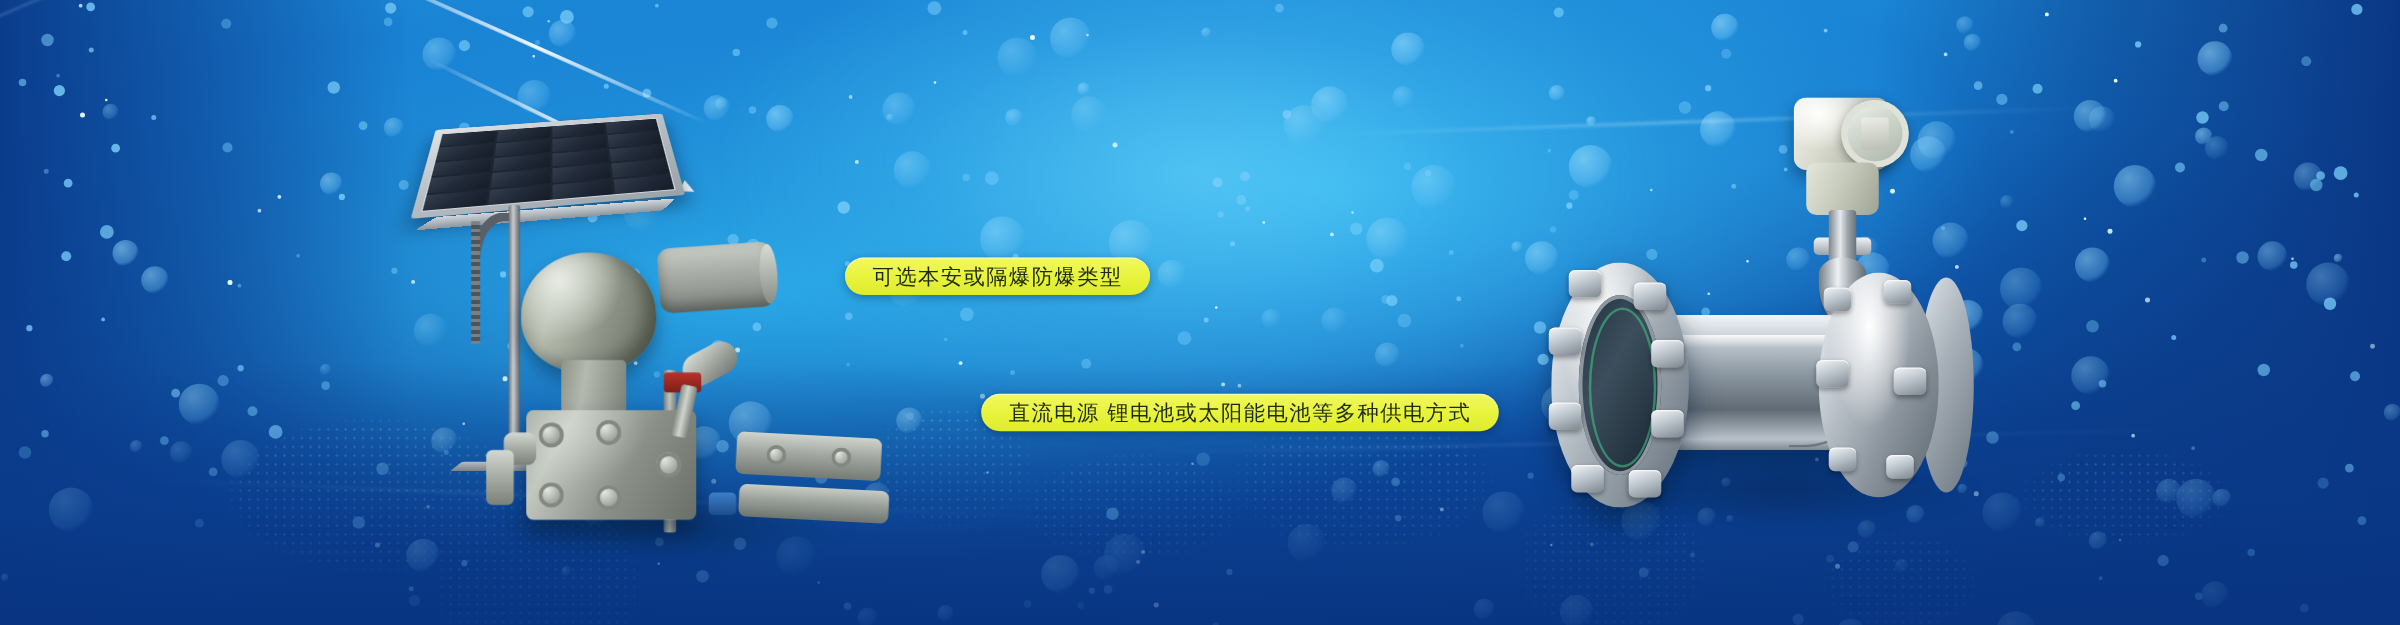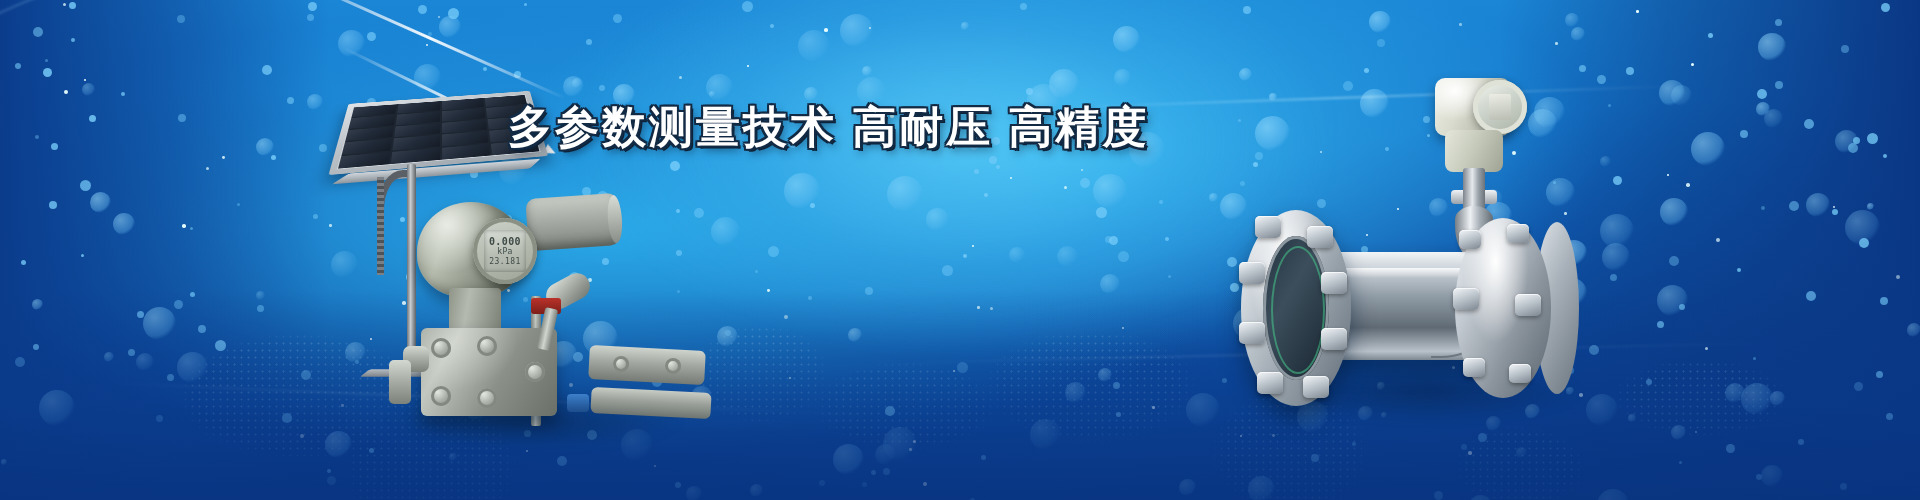--- a/index.html
+++ b/index.html
@@ -880,27 +880,20 @@
     </div>
     <div class="sp-side"></div>
 
     <div class="conduit"></div>
     <div class="pole"></div>
     <div class="pole-base"></div>
 
     <div class="tx-drum"></div>
     <div class="tx-body"></div>
     <div class="tx-neck"></div>
-    <div class="tx-window">
-      <div class="tx-lcd">
-        <span class="big">0.000</span>
-        <span>kPa</span>
-        <span>23.181</span>
-      </div>
-    </div>
 
     <div class="leg"></div>
     <div class="mf-block">
       <div class="bolt" style="left:10px;  top:10px;"></div>
       <div class="bolt" style="left:56px;  top:8px;"></div>
       <div class="bolt" style="left:10px;  top:58px;"></div>
       <div class="bolt" style="left:56px;  top:60px;"></div>
       <div class="bolt" style="left:104px; top:34px;"></div>
     </div>
     <div class="mf-tube" style="left:58px;top:286px;width:26px;height:26px;"></div>
@@ -948,16 +941,17 @@
       <div class="fbolt" style="left:66px; top:16px;"></div>
       <div class="fbolt" style="left:-2px; top:52px;"></div>
       <div class="fbolt" style="left:80px; top:62px;"></div>
       <div class="fbolt" style="left:-2px; top:112px;"></div>
       <div class="fbolt" style="left:80px; top:118px;"></div>
       <div class="fbolt" style="left:16px; top:162px;"></div>
       <div class="fbolt" style="left:62px; top:166px;"></div>
     </div>
   </div>
 
-  <div class="headline">多参数测量技术 高耐压 高精度</div>
-
+
+  <div class="pill p1">可选本安或隔爆防爆类型</div>
+  <div class="pill p3">直流电源 锂电池或太阳能电池等多种供电方式</div>
 
 </div>
 
 </body></html>

